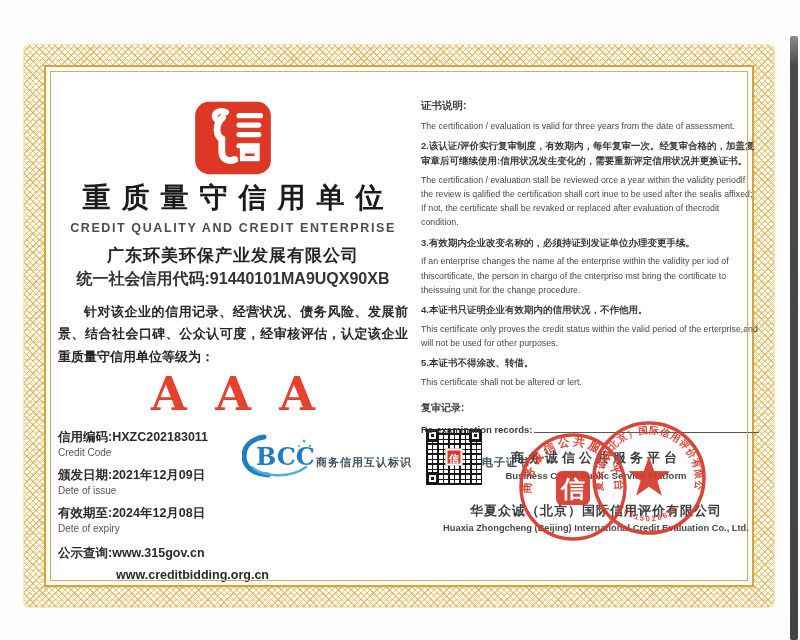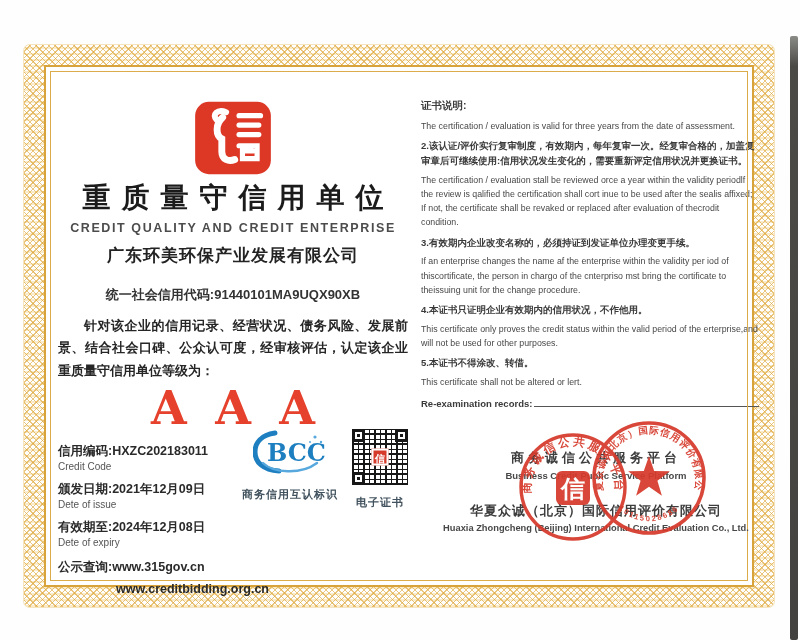--- a/index.html
+++ b/index.html
@@ -45,39 +45,39 @@
     font-family:"DejaVu Serif","Liberation Serif",serif;
     font-size:28px; font-weight:bold; color:#1b1b1b;
     letter-spacing:11px; margin-right:-11px; margin-top:4px;
     white-space:nowrap;
   }
   .subtitle {
     font-size:12.5px; font-weight:bold; color:#4c4c4c;
     letter-spacing:1.6px; margin-top:4px;
   }
   .company { font-size:17px; font-weight:bold; color:#232323; margin-top:9px; letter-spacing:1px; }
-  .uscc { font-size:13px; font-weight:bold; color:#333; margin-top:19px;text-align:center; }
+  .uscc { font-size:16px; font-weight:bold; color:#333; margin-top:2px;text-align:center; }
   .statement {
     margin-top:11px; text-align:justify; text-indent:2em;
     font-size:13px; font-weight:600; color:#262626; line-height:1.72;
   }
   .grade {
     font-family:"DejaVu Serif","Liberation Serif",serif;
     font-size:46px; font-weight:bold; color:#e5412c;
     letter-spacing:.62em; margin-right:-.62em; margin-top:1px; line-height:1.1;
   }
   .field { text-align:left; margin-top:9px; }
   .field .zh { font-size:12.5px; font-weight:bold; color:#2a2a2a; }
   .field .en { font-size:10px; color:#555; margin-top:1px; }
   .query { text-align:left; margin-top:11px; }
   .query .zh { font-size:12.5px; font-weight:bold; color:#2a2a2a; }
   .query .url2 { font-size:12.5px; font-weight:bold; color:#2a2a2a; margin:6px 0 0 58px; }
   
   .badges { position:absolute; left:196px; top:362px; width:190px; display:flex; gap:14px; }
-  .badge { display:flex; flex-direction:column; align-items:center; }
+  .badge { display:flex; flex-direction:row; align-items:center; }
   .badge .cap { font-size:11px; font-weight:bold; color:#41525e; margin-top:10px; white-space:nowrap; letter-spacing:1px; }
   .qr {
     position:relative; width:56px; height:56px; background:#fff;
     background-image:
       repeating-linear-gradient(0deg,#171717 0 2px, transparent 2px 5px, #171717 5px 6.5px, transparent 6.5px 10px),
       repeating-linear-gradient(90deg,#171717 0 2px, transparent 2px 6px, #171717 6px 7.5px, transparent 7.5px 11px);
   }
   .finder { position:absolute; width:13px; height:13px; border:3px solid #171717; background:#fff; }
   .finder::after { content:""; position:absolute; inset:2px; background:#171717; }
   .f1 { left:0; top:0; } .f2 { right:0; top:0; } .f3 { left:0; bottom:0; }
@@ -183,20 +183,21 @@
       <div class="note-en">The certification / evaluation is valid for three years from the date of assessment.</div>
       <div class="note-zh">2.该认证/评价实行复审制度，有效期内，每年复审一次。经复审合格的，加盖复审章后可继续使用:信用状况发生变化的，需要重新评定信用状况并更换证书。</div>
       <div class="note-en">The certification / evaluation stall be reviewed orce a year within the validity periodlf the review is qalified the certification shall cort inue to be used after the sealis affixed; If not, the certificate shall be revaked or replaced after evaluation of thecrodit condition.</div>
       <div class="note-zh">3.有效期内企业改变名称的，必须持证到发证单位办理变更手续。</div>
       <div class="note-en">If an enterprise changes the name af the enterprise within the validity per iod of thiscortificate, the person in chargo of the cnterpriso mst bring the cortificate to theissuing unit for the change procedure.</div>
       <div class="note-zh">4.本证书只证明企业有效期内的信用状况，不作他用。</div>
       <div class="note-en">This certificate only proves the credit status within the valid period of the erterprise,and will not be used for other purposes.</div>
       <div class="note-zh">5.本证书不得涂改、转借。</div>
       <div class="note-en">This certificate shall not be altered or lert.</div>
 
+      <div class="reexam-zh">复审记录:</div>
       <div class="reexam-line">
         <span class="reexam-en">Re-examination records:</span>
         <span class="rule"></span>
       </div>
     </div>
 
     <div class="org-lines">
       <div class="l1">商务诚信公共服务平台</div>
       <div class="l2">Business Credit Public Service Platform</div>
       <div class="l3">华夏众诚（北京）国际信用评价有限公司</div>

